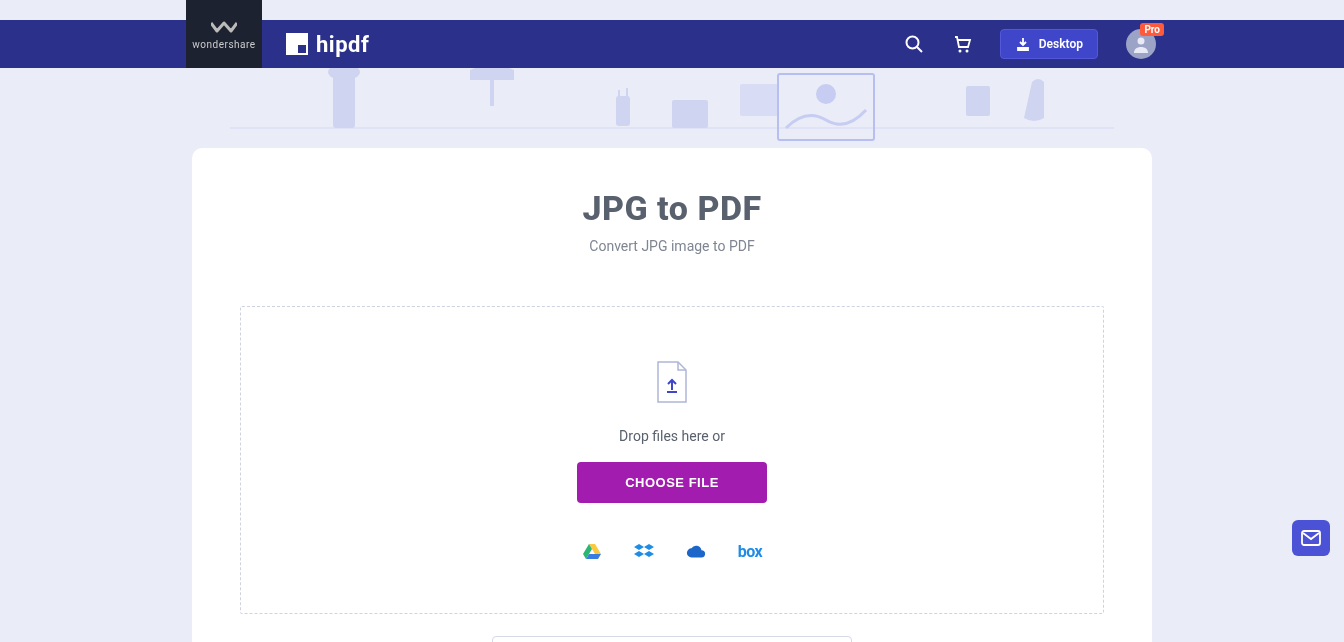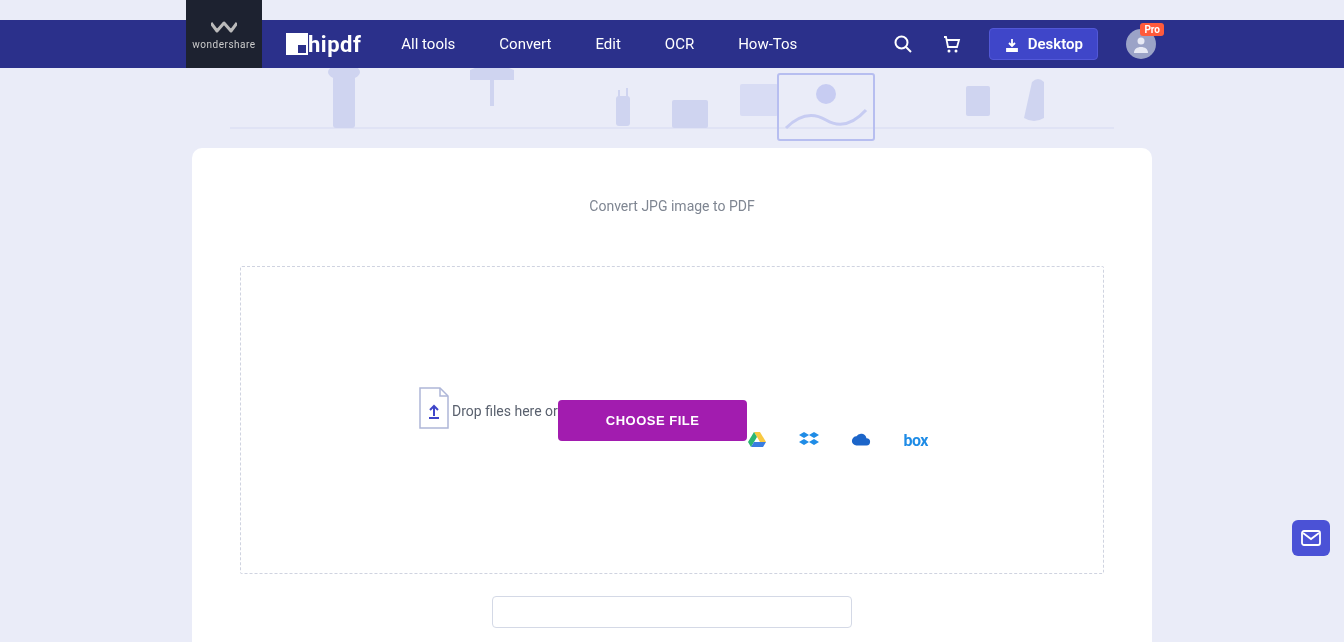--- a/index.html
+++ b/index.html
@@ -46,20 +46,21 @@
 }
 .brand-block .ws-text {
   font-size: 10px;
   color: #ccc;
   letter-spacing: 0.5px;
 }
 .logo-section {
   margin-left: 286px;
   display: flex;
   align-items: center;
+  gap: 8px;
 }
 .logo-icon {
   width: 22px;
   height: 22px;
   background: #fff;
   position: relative;
 }
 .logo-icon::after {
   content: '';
   position: absolute;
@@ -91,29 +92,29 @@
   gap: 28px;
 }
 .icon-btn {
   cursor: pointer;
   display: flex;
   align-items: center;
   justify-content: center;
 }
 .desktop-btn {
   display: flex;
-  align-items: flex-end;
+  align-items: center;
   gap: 8px;
   background: #3f46c9;
   border: 1px solid #5258d8;
   border-radius: 4px;
   padding: 6px 14px;
   cursor: pointer;
   font-weight: 600;
-  font-size: 15px;
+  font-size: 12px;
 }
 .avatar-wrap {
   position: relative;
   cursor: pointer;
 }
 .avatar {
   width: 30px;
   height: 30px;
   border-radius: 50%;
   background: #9ba3c7;
@@ -162,21 +163,21 @@
   font-size: 14px;
   color: #7f8692;
   margin-top: 10px;
 }
 .dropzone {
   margin-top: 52px;
   border: 1px dashed #cfd3e0;
   border-radius: 2px;
   height: 308px;
   display: flex;
-  flex-direction: row;
+  flex-direction: column;
   align-items: center;
   justify-content: center;
   position: relative;
 }
 .file-icon {
   width: 36px;
   height: 44px;
   margin-bottom: 24px;
 }
 .drop-text {
@@ -247,27 +248,20 @@
       <path d="M0 4 L6 12 L13 4 L20 12 L26 4" stroke="#bbb" stroke-width="3" fill="none" stroke-linejoin="round"></path>
     </svg>
     <div class="ws-text">wondershare</div>
   </div>
 
   <div class="logo-section">
     <div class="logo-icon"></div>
     <div class="logo-text">hipdf</div>
   </div>
 
-  <div class="nav-links">
-    <div class="nav-link">All tools</div>
-    <div class="nav-link">Convert</div>
-    <div class="nav-link">Edit</div>
-    <div class="nav-link">OCR</div>
-    <div class="nav-link">How-Tos</div>
-  </div>
 
   <div class="nav-right">
     <div class="icon-btn">
       <svg width="20" height="20" viewBox="0 0 20 20">
           <circle cx="8.5" cy="8.5" r="6" stroke="#fff" stroke-width="2" fill="none"></circle>
           <line x1="13" y1="13" x2="18" y2="18" stroke="#fff" stroke-width="2"></line>
         </svg>
     </div>
     <div class="icon-btn">
       <svg width="20" height="20" viewBox="0 0 20 20">
@@ -308,20 +302,21 @@
     <rect x="740" y="16" width="38" height="32" rx="2" fill="#d8dcf4"></rect>
     <rect x="778" y="6" width="96" height="66" rx="2" fill="none" stroke="#b7bef0" stroke-width="2"></rect>
     <circle cx="826" cy="26" r="10" fill="#c7ccf2"></circle>
     <path d="M786 60 q20 -20 40 -8 q20 12 40 -10" stroke="#c7ccf2" stroke-width="3" fill="none"></path>
     <rect x="966" y="18" width="24" height="30" rx="2"></rect>
     <path d="M1032 14 q6 -6 12 0 l0 36 q-10 6 -20 0 z"></path>
   </g>
 </svg>
 
 <div class="main-card">
+  <h1 class="page-title">JPG to PDF</h1>
   <div class="page-subtitle">Convert JPG image to PDF</div>
 
   <div class="dropzone">
     <svg class="file-icon" viewBox="0 0 36 44">
       <path d="M4 2h20l8 8v32H4z" fill="none" stroke="#aeb6d8" stroke-width="1.5"></path>
       <path d="M24 2v8h8" fill="none" stroke="#aeb6d8" stroke-width="1.5"></path>
       <path d="M18 30v-10M14 24l4-4 4 4" fill="none" stroke="#3f46c9" stroke-width="2"></path>
       <line x1="13" y1="32" x2="23" y2="32" stroke="#3f46c9" stroke-width="2"></line>
     </svg>
     <div class="drop-text">Drop files here or</div>

